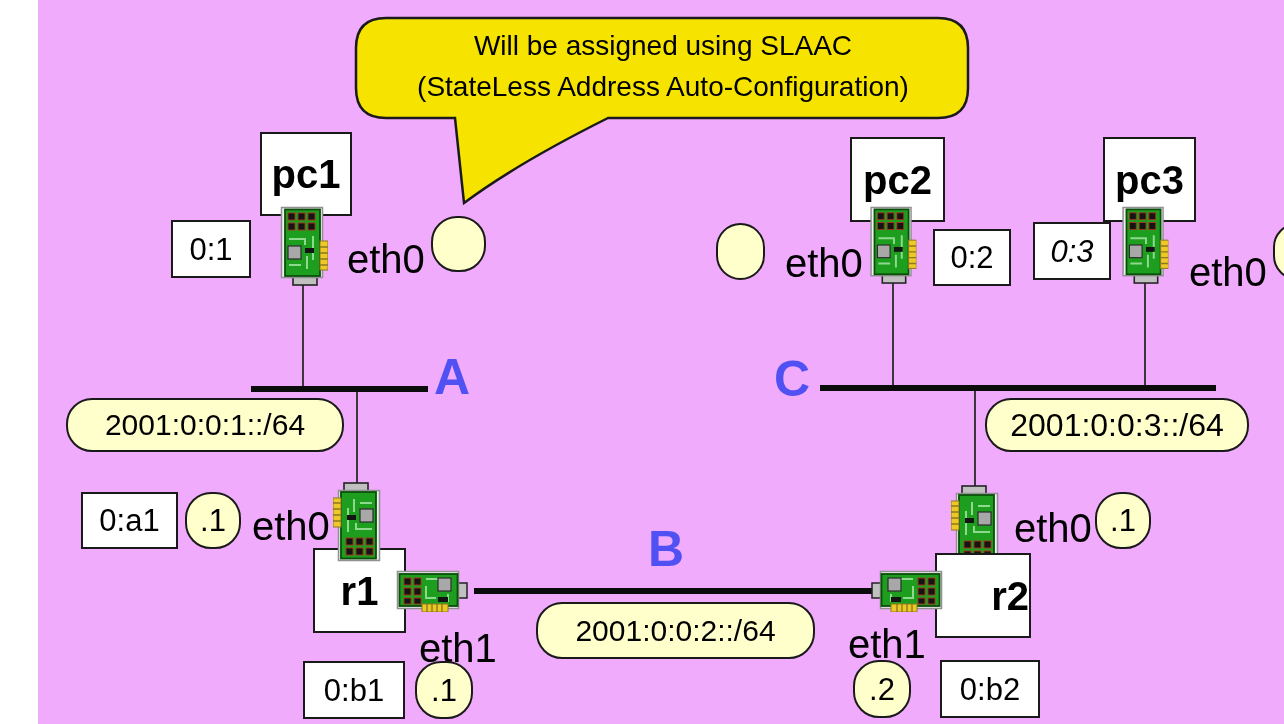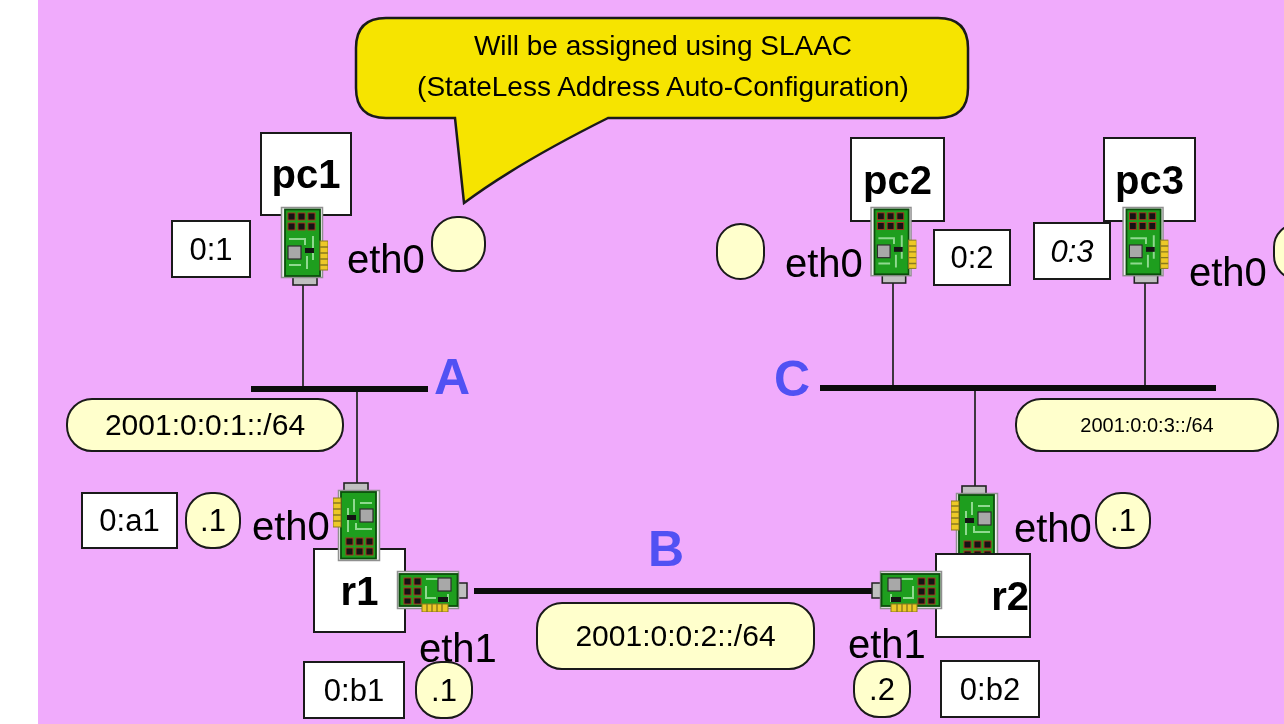--- a/index.html
+++ b/index.html
@@ -127,26 +127,26 @@
         <use href="#nic-v"></use>
       </svg>
   </div>
 
   <div class="seg-letter" style="left:396px;top:352px;">A</div>
   <div class="box pale" style="left:28px;top:398px;width:278px;height:54px;font-size:30px;">
     <span>2001:0:0:1::/64</span>
   </div>
 
   <div class="seg-letter" style="left:736px;top:354px;">C</div>
-  <div class="box pale" style="left:977px;top:398px;width:264px;height:54px;font-size:20px;">
+  <div class="box pale" style="left:947px;top:398px;width:264px;height:54px;font-size:32px;">
     <span>2001:0:0:3::/64</span>
   </div>
 
   <div class="seg-letter" style="left:610px;top:524px;">B</div>
-  <div class="box pale" style="left:498px;top:602px;width:279px;height:68px;font-size:30px;">
+  <div class="box pale" style="left:498px;top:602px;width:279px;height:57px;font-size:30px;">
     <span>2001:0:0:2::/64</span>
   </div>
 
   <div class="box" style="left:43px;top:492px;width:97px;height:57px;">
     <span>0:a1</span>
   </div>
   <div class="box pale" style="left:147px;top:492px;width:56px;height:57px;">
     <span>.1</span>
   </div>
   <div class="iface" style="left:214px;top:504px;">eth0</div>

